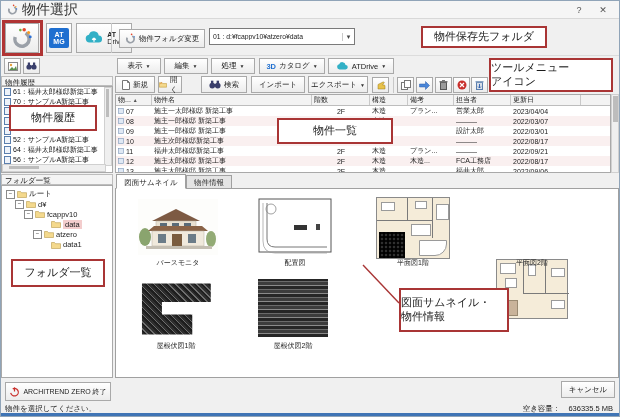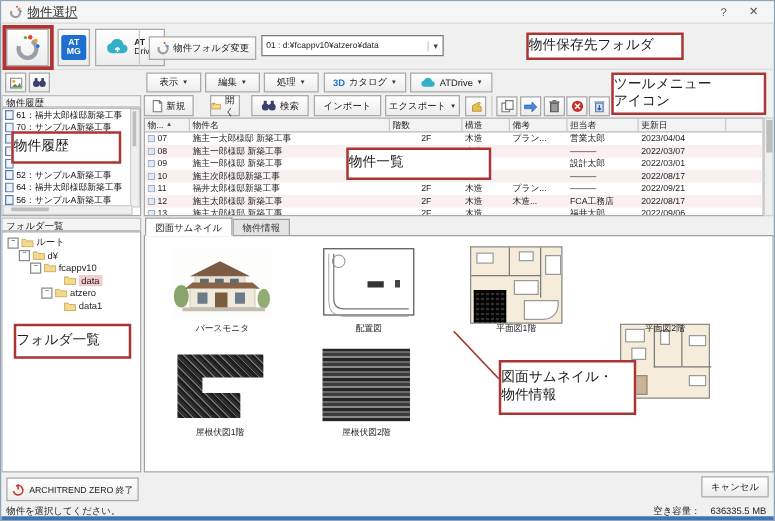--- a/index.html
+++ b/index.html
@@ -5,21 +5,21 @@
   html,body{margin:0;padding:0;background:#d9d9d9;font-family:"Liberation Sans","DejaVu Sans",sans-serif;}
   #win{position:relative;width:620px;height:417px;background:#f0f0f0;border:1px solid #90a4b8;box-sizing:border-box;overflow:hidden;font-size:8px;color:#222;}
   .abs{position:absolute;box-sizing:border-box;}
   
   #titlebar{left:0;top:0;width:100%;height:18px;background:#f5f5f5;border-bottom:1px solid #d8d8d8;display:flex;align-items:center;padding:0 6px;gap:4px;}
   .tb-btn{width:20px;height:14px;display:flex;align-items:center;justify-content:center;color:#555;font-size:9px;}
   
   .btn{border:1px solid #a9a9a9;background:linear-gradient(#ffffff,#ececec);display:flex;align-items:center;justify-content:center;gap:3px;box-sizing:border-box;color:#222;}
   .btn .arr{font-size:5px;color:#333;}
   
-  .ann{border:2px solid #a93535;background:#fff;color:#1a1a1a;display:flex;align-items:center;justify-content:flex-start;font-size:11px;z-index:40;line-height:1.25;}
+  .ann{border:2px solid #a93535;background:#fff;color:#1a1a1a;display:flex;align-items:center;justify-content:center;font-size:11px;z-index:40;line-height:1.25;}
   .ann.multiline{flex-direction:column;align-items:flex-start;justify-content:center;padding:2px 0;}
   .red-frame{border:3px solid #b03434;background:transparent;z-index:39;pointer-events:none;}
   
   .panel-hdr{background:#f4f4f4;border:1px solid #bdbdbd;font-size:7.5px;padding:1px 3px;color:#222;}
   #history-list,#folder-tree{background:#fff;border:1px solid #a9a9a9;overflow:hidden;}
   .hitem{display:flex;align-items:center;gap:2px;height:9.7px;padding-left:2px;white-space:nowrap;font-size:7px;color:#111;}
   .tnode{display:flex;align-items:center;gap:2px;height:10px;white-space:nowrap;font-size:7.5px;}
   .expbox{width:7px;height:7px;border:1px solid #8a8a8a;background:#fff;font-size:6px;line-height:5px;text-align:center;color:#333;flex:0 0 auto;}
   .sel{background:#f3cdcd;}
   
@@ -52,21 +52,21 @@
 
 <div id="win">
 
   <div class="abs" id="titlebar" style="left:0;top:0;">
     <svg width="11" height="11" viewBox="0 0 20 20">
         <circle cx="10" cy="11" r="6.5" fill="none" stroke="#9aa0a8" stroke-width="3.2" stroke-dasharray="29 12" transform="rotate(-60 10 11)"></circle>
         <circle cx="12" cy="2.5" r="1.4" fill="#e4452a"></circle>
         <circle cx="16" cy="5" r="1.3" fill="#f59a23"></circle>
         <circle cx="17.5" cy="9" r="1.2" fill="#2a6fd6"></circle>
       </svg>
-    <span style="font-size:10px;color:#333;text-decoration:underline;">物件選択</span>
+    <span style="font-size:14px;color:#333;">物件選択</span>
     <span style="flex:1;"></span>
     <span class="tb-btn">?</span>
     <span class="tb-btn">✕</span>
   </div>
 
   <div class="abs btn" style="left:4px;top:22px;width:34px;height:30px;">
     <svg width="22" height="22" viewBox="0 0 20 20">
         <circle cx="10" cy="11" r="6.5" fill="none" stroke="#9aa0a8" stroke-width="3.2" stroke-dasharray="29 12" transform="rotate(-60 10 11)"></circle>
         <circle cx="12" cy="2.5" r="1.6" fill="#e4452a"></circle>
         <circle cx="16" cy="5" r="1.4" fill="#f59a23"></circle>
@@ -278,21 +278,21 @@
       <span class="arr">▼</span>
   </div>
 
   <div class="abs btn" style="left:114px;top:75px;width:40px;height:17px;font-size:7.5px;">
     <svg width="8" height="10" viewBox="0 0 8 10">
         <path d="M0.5 0.5 h5 l2 2 v7 h-7 z" fill="#fff" stroke="#777"></path>
         <path d="M5.5 0.5 v2 h2" fill="none" stroke="#777"></path>
       </svg>
     <span>新規</span>
   </div>
-  <div class="abs btn" style="left:167px;top:75px;width:24px;height:17px;font-size:7.5px;font-family:Liberation Mono, monospace;">
+  <div class="abs btn" style="left:157px;top:75px;width:24px;height:17px;font-size:7.5px;font-family:Liberation Mono, monospace;">
     <svg width="11" height="9" viewBox="0 0 11 9">
         <path d="M0.5 2 h3.5 l1 1.2 h5.5 v5 h-10 z" fill="#f4d98d" stroke="#b9912a" stroke-width="0.7"></path>
         <path d="M2 4 l2-2.5" stroke="#e07b1f" stroke-width="1.1" fill="none"></path>
       </svg>
     <span>開く</span>
   </div>
   <div class="abs btn" style="left:200px;top:75px;width:46px;height:17px;font-size:7.5px;">
     <svg width="12" height="9" viewBox="0 0 11 8">
         <circle cx="3" cy="5" r="2.6" fill="#3a3f6b"></circle>
         <circle cx="8" cy="5" r="2.6" fill="#3a3f6b"></circle>

